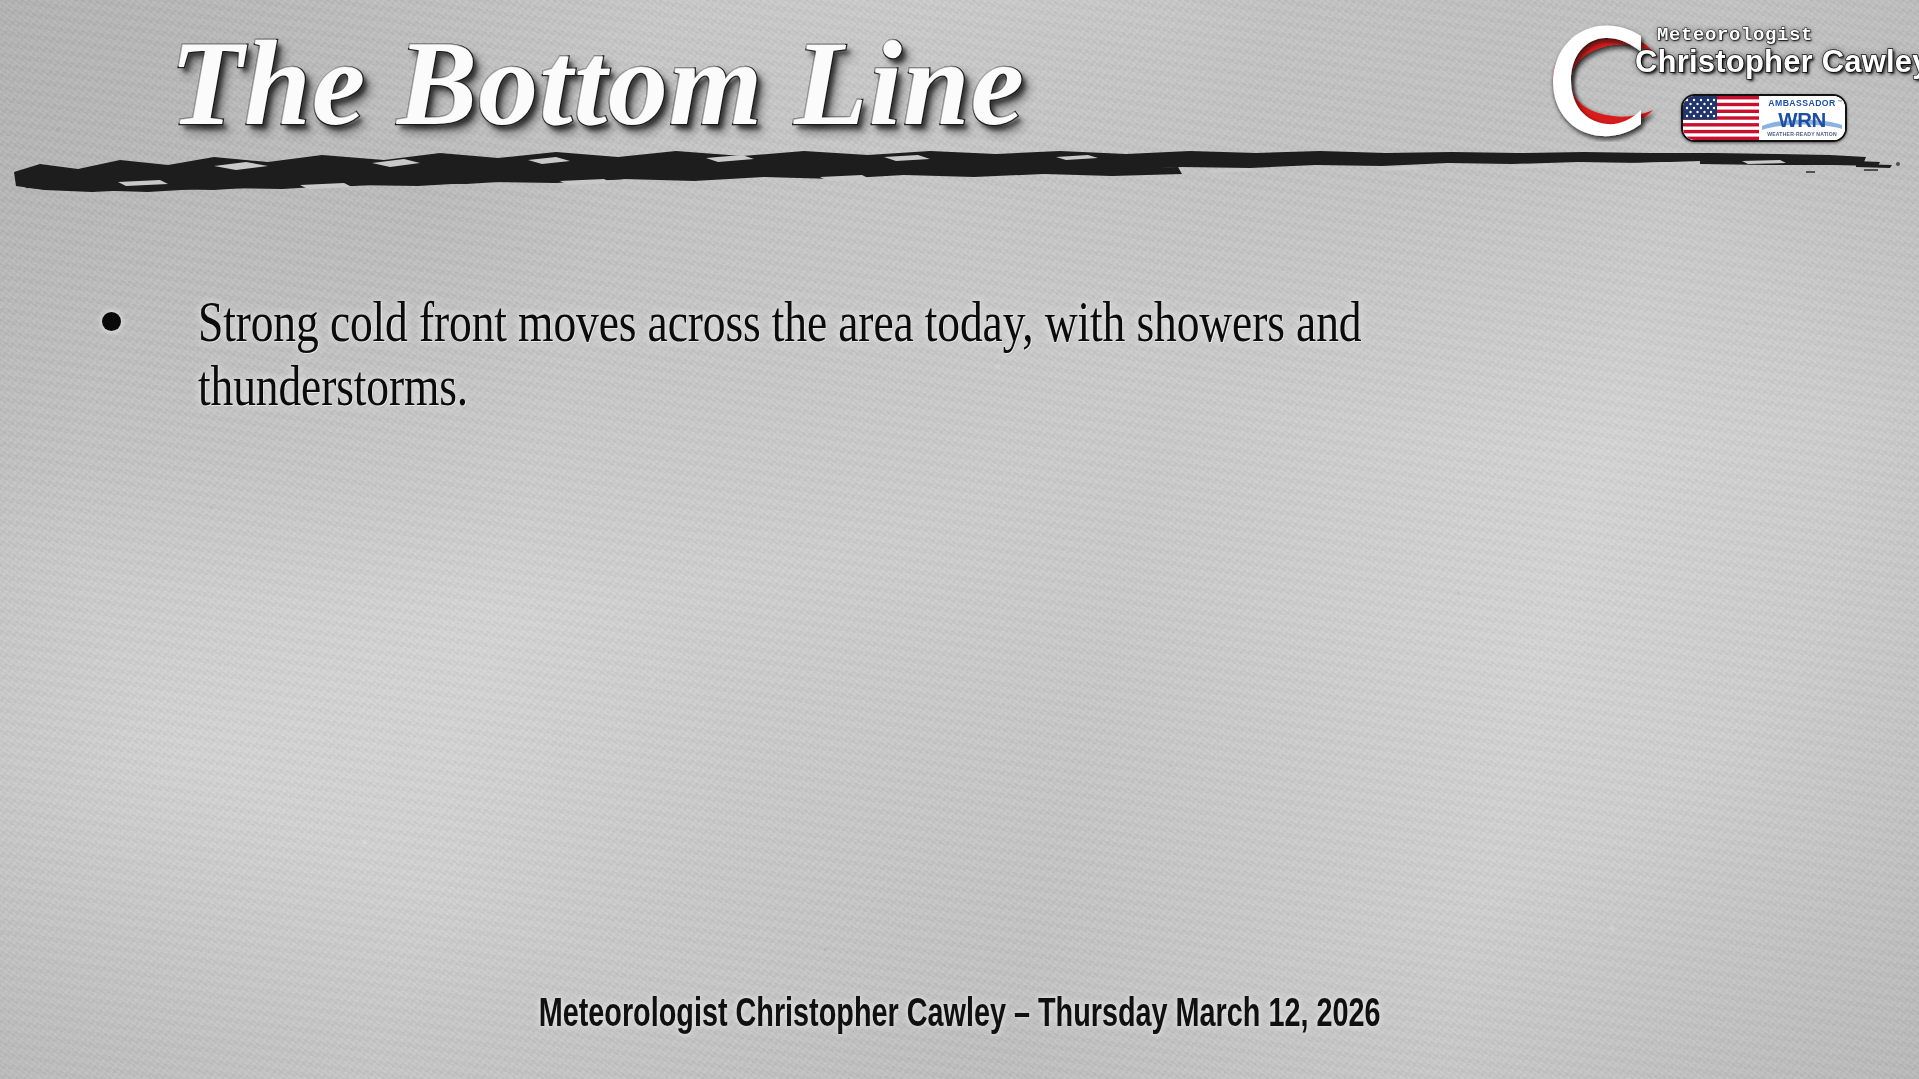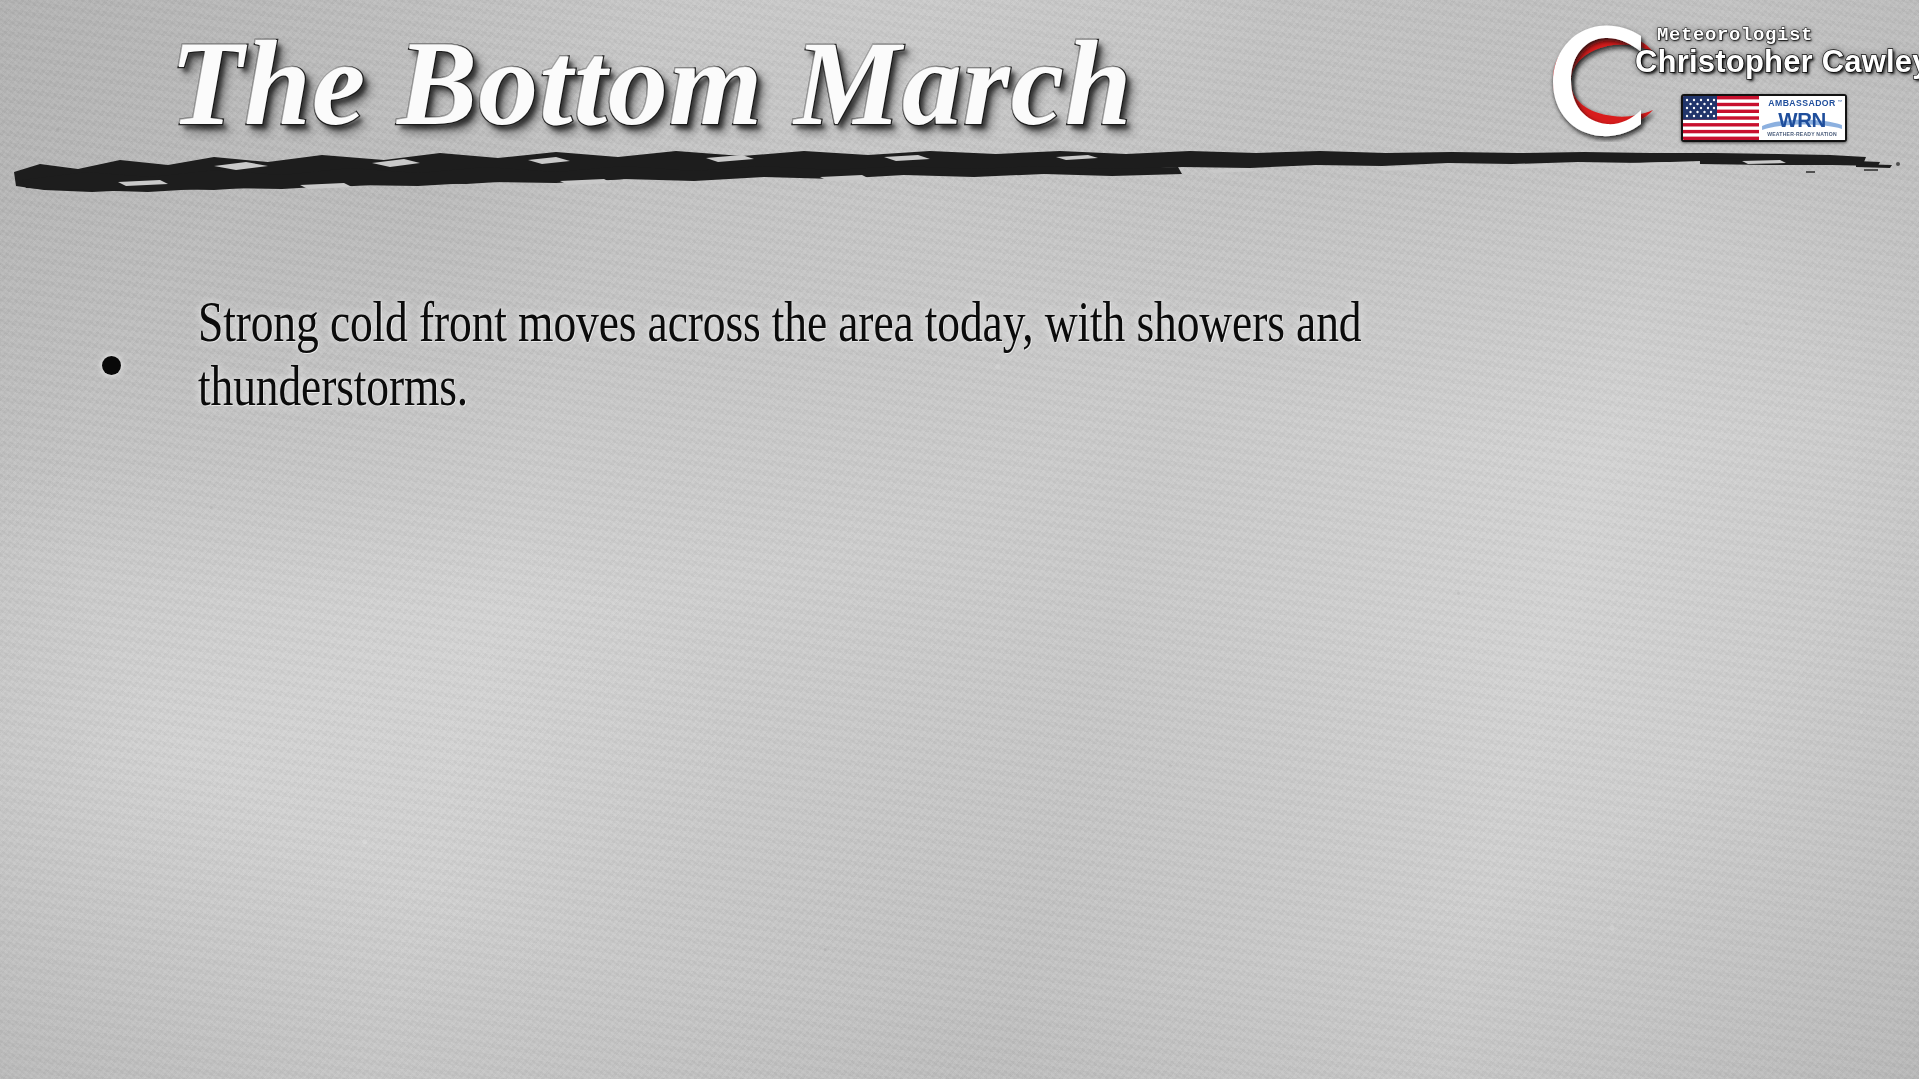--- a/index.html
+++ b/index.html
@@ -149,40 +149,40 @@
 
   
   #badge {
     position: absolute;
     left: 148px;
     top: 72px;
     width: 162px;
     height: 44px;
     display: flex;
     border: 2px solid #111;
-    border-radius: 3px;
+    border-radius: 14px;
     background: #f2f2f2;
     box-shadow: 0 1px 3px rgba(0,0,0,.6);
     overflow: hidden;
   }
   #flag { width: 76px; height: 100%; position: relative; background: #f4f4f4; }
   #flag svg { display:block; width:100%; height:100%; }
   #wrn { flex: 1; position: relative; background: #ffffff; }
   #wrn svg { display:block; width:100%; height:100%; }
 
   
   #bullets {
     left: 100px;
     top: 290px;
     width: 1740px;
     z-index: 5;
   }
   .bullet-row {
     display: flex;
-    align-items: center;
+    align-items: flex-start;
     margin-bottom: 42px;
   }
   .bullet-dot {
     flex: 0 0 auto;
     width: 22px;
     margin-right: 76px;
     padding-top: 22px;
     font-size: 44px;
     line-height: 0;
     color: #0a0a0a;
@@ -233,21 +233,21 @@
     text-shadow: 0 0 7px rgba(255,255,255,.85);
     white-space: nowrap;
   }
 </style>
 </head>
 <body>
 
 <div id="slide">
 
   <div id="title" class="layer">
-    <div class="ttl">The Bottom March</div>
+    <div class="ttl">The Bottom Line</div>
   </div>
 
   <div id="divider" class="layer">
     <svg viewBox="0 0 1919 62" preserveAspectRatio="none" aria-hidden="true">
       <g fill="#1d1d1d">
 
         <path d="M14,34 L40,26 L78,31 L120,22 L168,27 L214,19 L268,24 L322,17
                  L384,22 L440,15 L498,20 L556,14 L618,19 L676,13 L742,18
                  L804,13 L868,17 L930,13 L996,16 L1060,13 L1126,16 L1190,13
                  L1256,15 L1320,13 L1386,15 L1452,14 L1518,15 L1584,14
@@ -382,14 +382,17 @@
 
     <div class="bullet-row">
       <div class="bullet-dot"><span></span></div>
       <div class="bullet-text">Strong cold front moves across the area today, with showers and thunderstorms.</div>
     </div>
 
 
 
   </div>
 
+  <div id="footer" class="layer">
+    <span class="ft">Meteorologist Christopher Cawley –  Thursday March 12, 2026</span>
+  </div>
 
 </div>
 
 </body></html>

